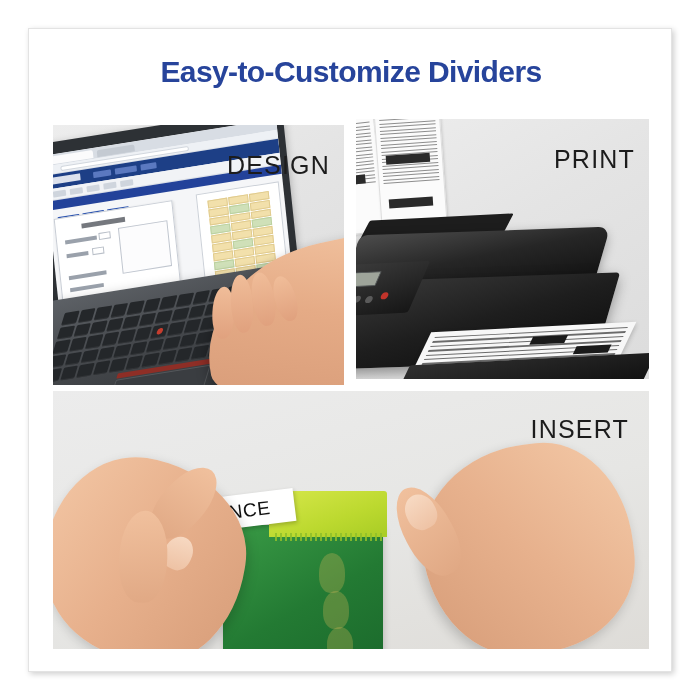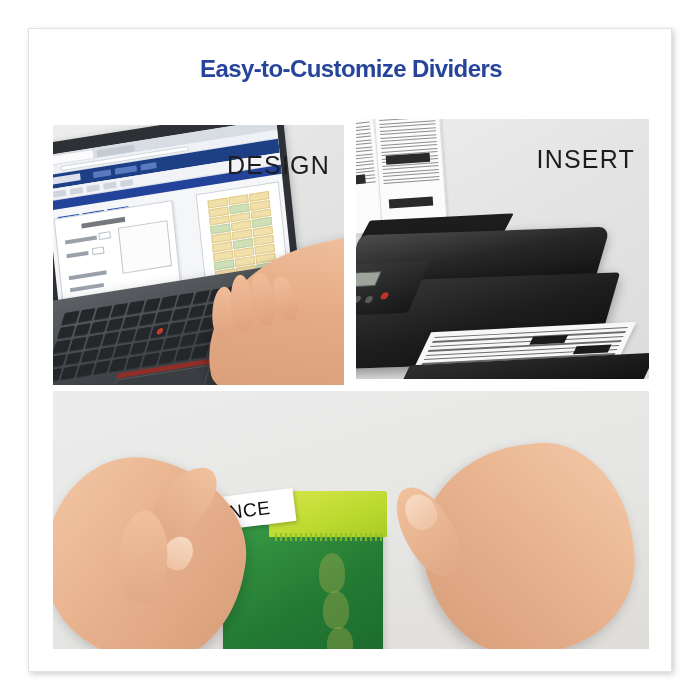--- a/index.html
+++ b/index.html
@@ -18,21 +18,21 @@
     border:1px solid #e3e3e3;
     box-shadow:2px 2px 6px rgba(0,0,0,0.20);
   }
 
   
   #headline {
     position:absolute;
     left:0; top:26px;
     width:644px;
     text-align:center;
-    font-size:24px;
+    font-size:30px;
     font-weight:bold;
     letter-spacing:-0.6px;
     color:#27449b;
     white-space:nowrap;
   }
 
   
   .photo-panel {
     position:absolute;
     overflow:hidden;
@@ -538,21 +538,21 @@
             <i></i>
         </div>
         <div class="out-blk" style="left:10px;top:42px;width:38px;"></div>
         <div class="out-blk" style="left:104px;top:10px;width:34px;"></div>
         <div class="out-blk" style="left:152px;top:22px;width:34px;"></div>
       </div>
 
       <div class="out-tray"></div>
     </div>
 
-    <div class="panel-label" id="label-print">INSERT</div>
+    <div class="panel-label" id="label-print">PRINT</div>
   </div>
 
   <div class="photo-panel" id="panel-insert">
     <div class="panel-bg"></div>
 
     <div class="divider-stack">
       <div class="divider-body">
         <div class="ghost-finger" style="left:96px;top:28px;width:26px;height:40px;"></div>
         <div class="ghost-finger" style="left:100px;top:66px;width:26px;height:38px;"></div>
         <div class="ghost-finger" style="left:104px;top:102px;width:26px;height:34px;"></div>
@@ -569,15 +569,16 @@
       <div class="thumb" style="left:108px;top:-4px;width:44px;height:84px;transform:rotate(32deg);"></div>
       <div class="nail" style="left:118px;top:72px;width:28px;height:34px;transform:rotate(18deg);"></div>
       <div class="thumb" style="left:74px;top:52px;width:48px;height:92px;transform:rotate(-6deg);"></div>
     </div>
 
     <div class="hand-right">
       <div class="thumb" style="left:-16px;top:26px;width:48px;height:96px;transform:rotate(-22deg);"></div>
       <div class="nail" style="left:-12px;top:36px;width:30px;height:36px;transform:rotate(-20deg);"></div>
     </div>
 
+    <div class="panel-label" id="label-insert">INSERT</div>
   </div>
 
 </div>
 
 </body></html>

